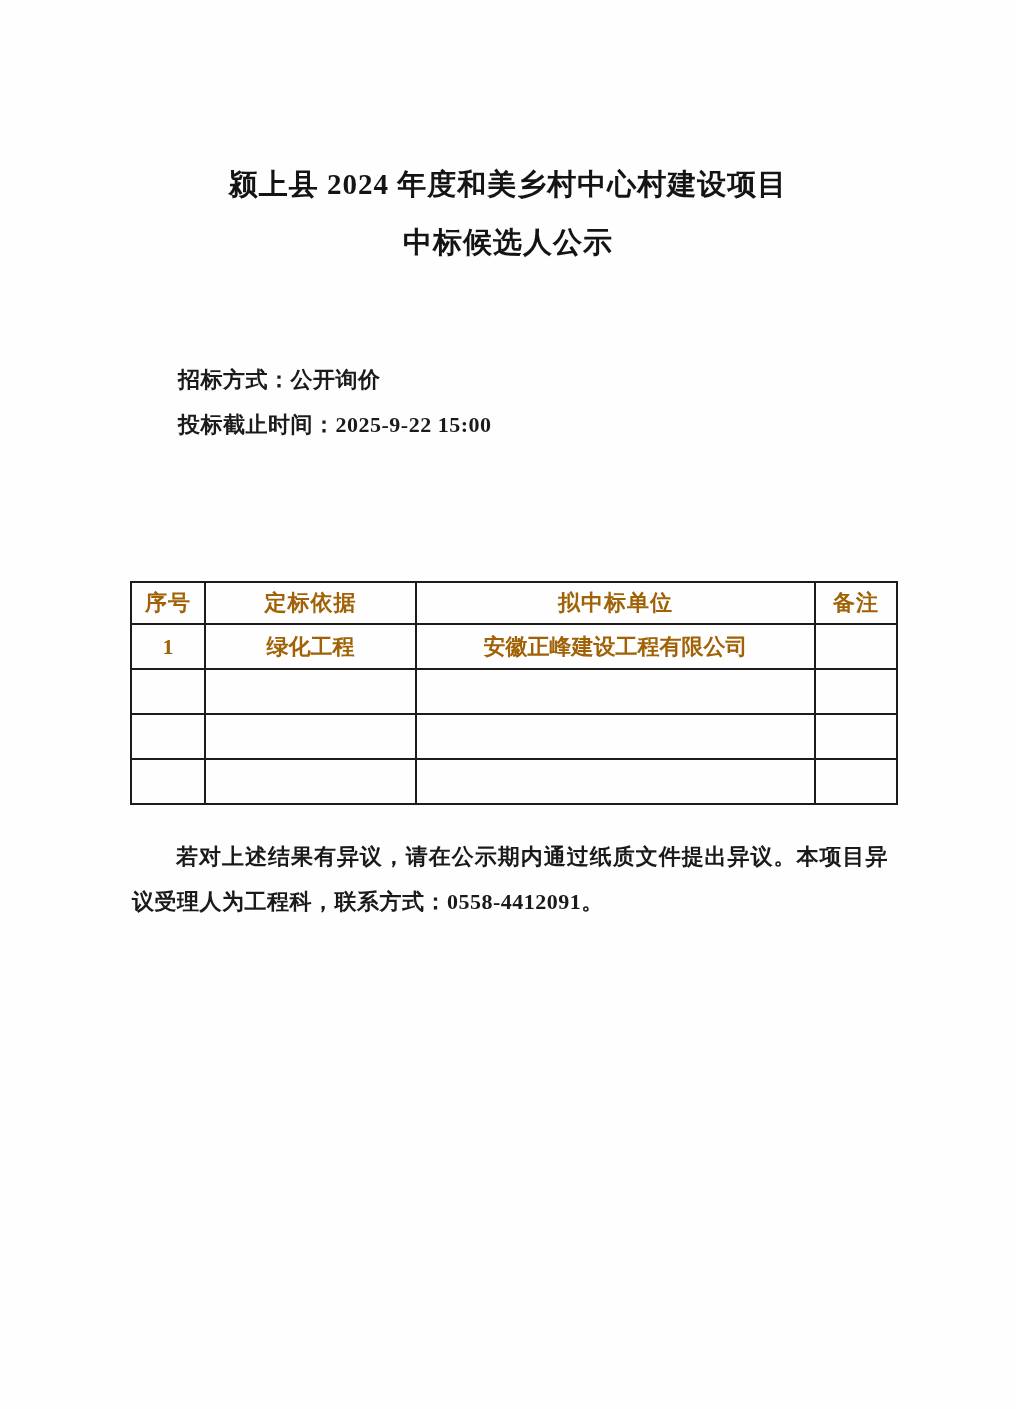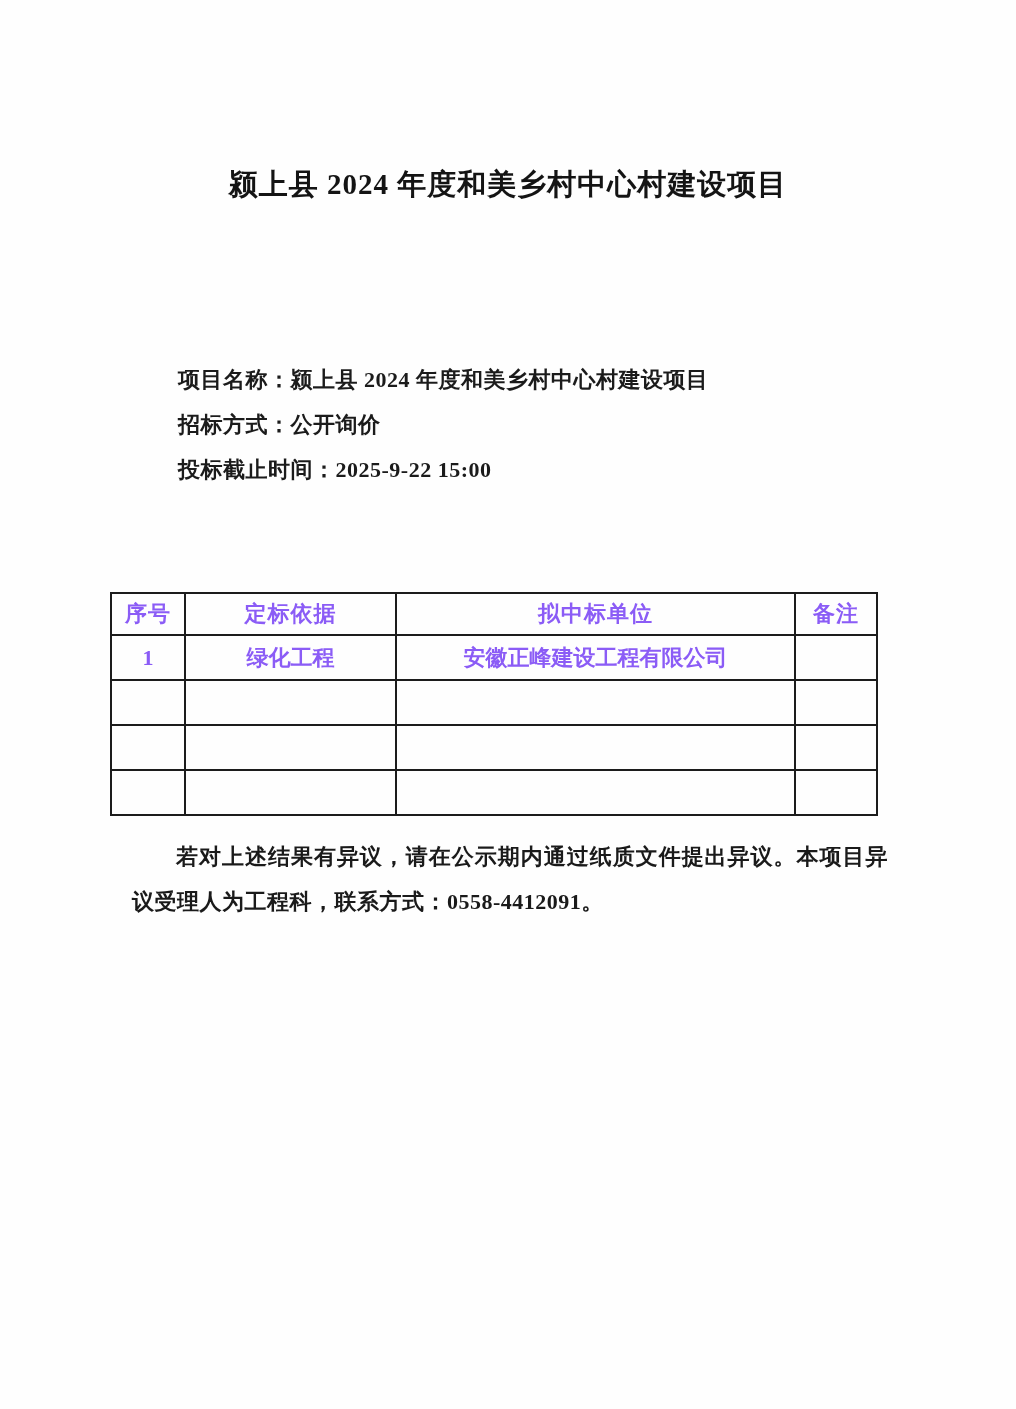--- a/index.html
+++ b/index.html
@@ -43,27 +43,26 @@
     margin: 0;
     height: 45px;
     line-height: 45px;
     white-space: nowrap;
   }
   .info-line .lbl { font-weight: 700; }
 
   table.bid-table {
     position: absolute;
     top: 581px;
-    left: 110px;
+    left: 130px;
     border-collapse: collapse;
     table-layout: fixed;
     font-size: 22px;
     font-weight: 600;
-    color: #8b5cf6;
-    margin-top: 11px;
+    color: #a16207;
   }
   .bid-table th, .bid-table td {
     border: 2px solid #1c1c1c;
     padding: 0;
     text-align: center;
     vertical-align: middle;
     overflow: hidden;
     white-space: nowrap;
   }
   .bid-table th { height: 40px; font-weight: 700; letter-spacing: 1px; }
@@ -84,25 +83,23 @@
     color: #1a1a1a;
   }
 </style>
 </head>
 <body>
 
 <div class="page">
 
   <div class="title-line l1">颍上县 2024 年度和美乡村中心村建设项目</div>
 
+  <div class="title-line l2">中标候选人公示</div>
 
   <div class="info-block">
-    <p class="info-line">
-      <span class="lbl">项目名称：</span><span>颍上县 2024 年度和美乡村中心村建设项目</span>
-    </p>
     <p class="info-line">
       <span class="lbl">招标方式：</span><span>公开询价</span>
     </p>
     <p class="info-line">
       <span class="lbl">投标截止时间：</span><span>2025-9-22 15:00</span>
     </p>
   </div>
 
   <table class="bid-table">
     <colgroup>

